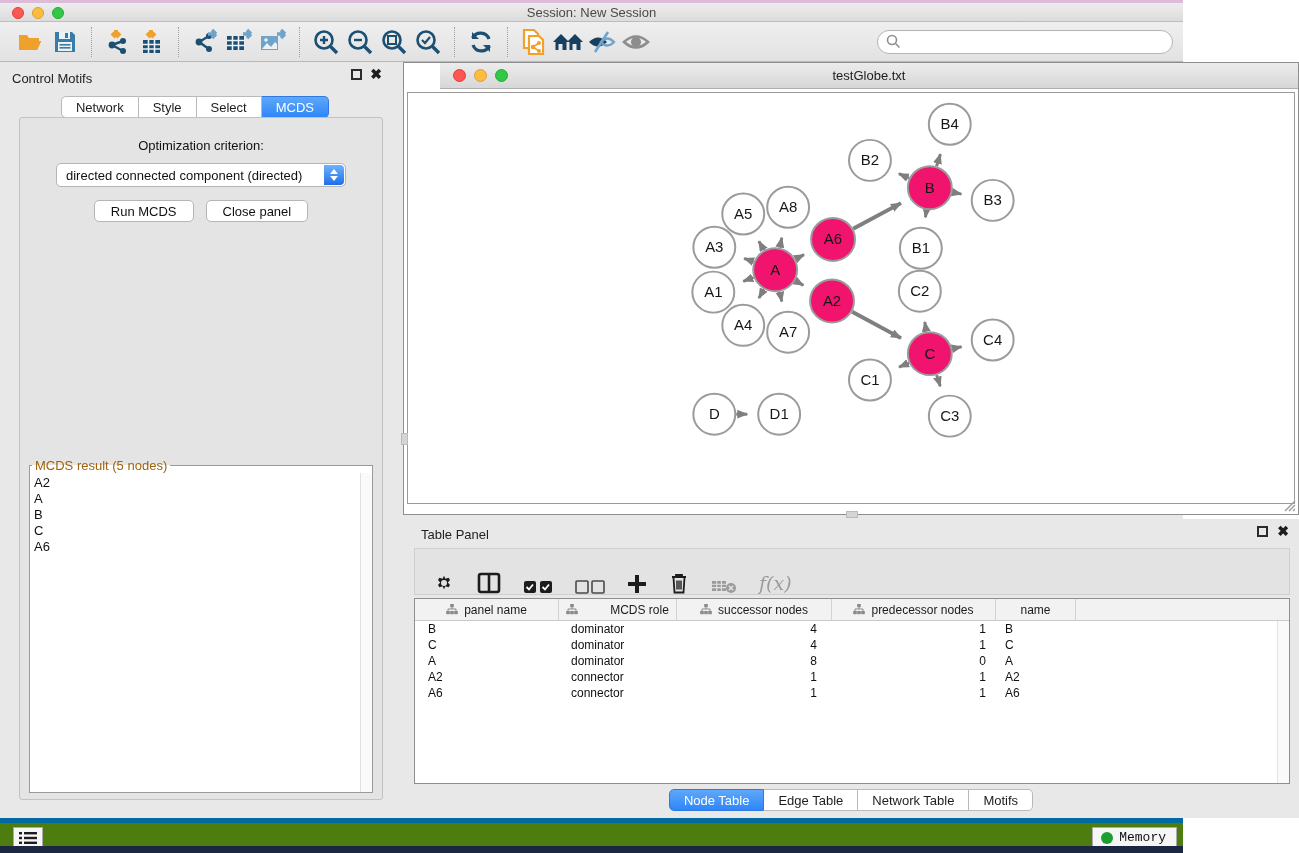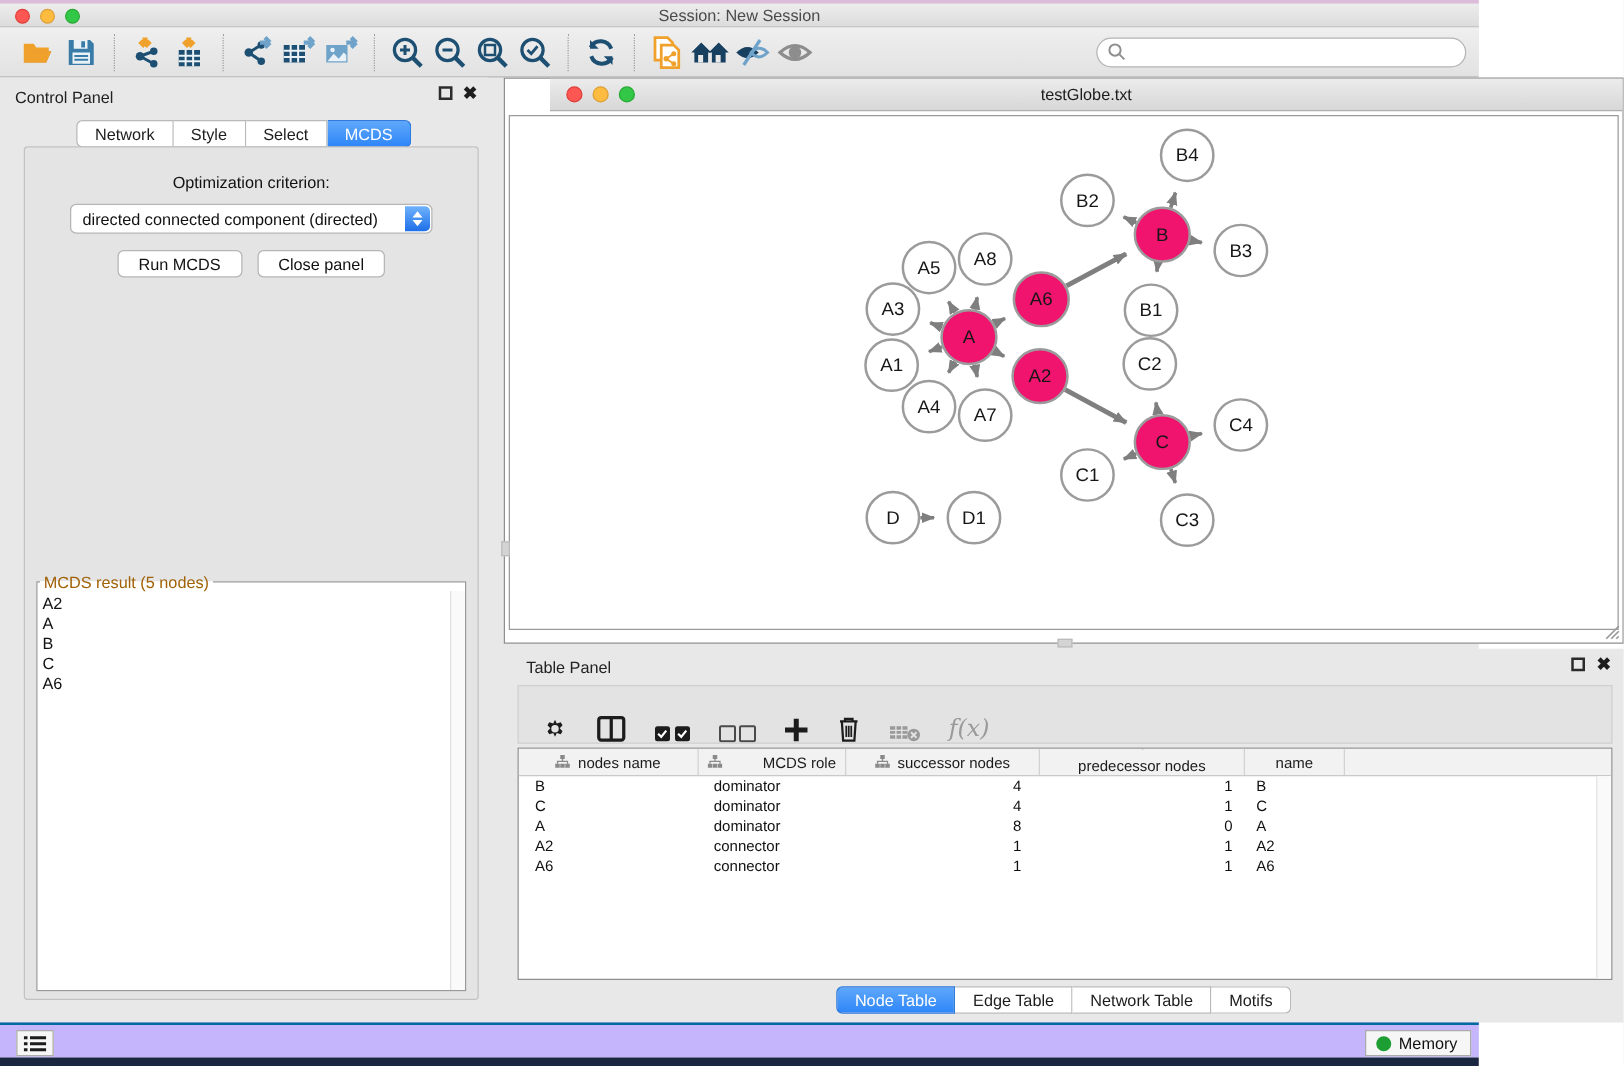--- a/index.html
+++ b/index.html
@@ -93,31 +93,31 @@
   .tp-ico { display:flex; align-items:center; justify-content:center; cursor:pointer; }
   .fx-label { font-family:"DejaVu Serif", serif; font-style:italic; font-size:19px; color:#9a9a9a; }
   .tp-table { position:absolute; left:11px; right:9px; top:79px; bottom:34px;
     background:#fff; border:1px solid #8e8e8e; overflow:hidden; }
   .tbl-header { display:flex; height:22px; background:#f2f2f2; border-bottom:1px solid #c9c9c9; }
   .th { display:flex; align-items:center; justify-content:center; gap:6px; font-size:12px;
     color:#1b1b1b; border-right:1px solid #d2d2d2; cursor:pointer; }
   .th:last-child { border-right:none; }
   .tbl-row { display:flex; height:16px; }
   .td { font-size:12px; color:#101010; line-height:16px; white-space:nowrap; overflow:hidden; }
-  .c0 { width:144px; } .c1 { width:118px;gap:32px; } .c2 { width:155px; } .c3 { width:164px;flex-direction:column; } .c4 { width:80px; }
+  .c0 { width:144px; } .c1 { width:118px;gap:32px; } .c2 { width:155px; } .c3 { width:164px; } .c4 { width:80px; }
   .cfill { flex:1; }
   .td.c0 { padding-left:13px; } .td.c1 { padding-left:12px; }
   .td.c2 { text-align:right; padding-right:15px; } .td.c3 { text-align:right; padding-right:10px; }
   .td.c4 { padding-left:9px; }
   .tbl-scroll { position:absolute; right:0; top:22px; bottom:0; width:12px; background:#fafafa; border-left:1px solid #e3e3e3; }
   .tp-tabs { position:absolute; left:0; right:0; bottom:7px; display:flex; justify-content:center; }
 
   
   .statusbar { position:absolute; left:0; top:818px; width:100%; height:28px;
-    background:#c4b5fd; border-top:2px solid #0369a1; }
+    background:#4d7c0f; border-top:5px solid #0369a1;font-family:Liberation Mono, monospace; }
   .list-btn { position:absolute; left:13px; top:4px; width:30px; height:21px; background:#f6f6f6;
     border:1px solid #ababab; display:flex; align-items:center; justify-content:center; cursor:pointer; }
   .memory-btn { position:absolute; right:6px; top:4px; height:21px; padding:0 10px 0 8px;
     background:#f6f6f6; border:1px solid #ababab; display:flex; align-items:center; gap:6px;
     font-size:13px; color:#111; cursor:pointer; }
   .memory-dot { width:12px; height:12px; border-radius:50%; background:#1d9e33; }
   .desktop-bottom { position:absolute; left:0; top:846px; width:100%; height:7px; background:#1b2740; }
 </style>
 </head>
 <body>
@@ -270,21 +270,21 @@
       <svg width="15" height="15" viewBox="0 0 15 15">
           <circle cx="6" cy="6" r="4.5" stroke="#8f8f8f" stroke-width="1.6" fill="none"></circle>
           <path d="M9.5 9.5 L13.5 13.5" stroke="#8f8f8f" stroke-width="1.6"></path>
         </svg>
       <input type="text" placeholder="" style="">
     </div>
   </div>
 
   <div class="control-panel">
     <div class="cp-header">
-      <span class="panel-title">Control Panel</span>
+      <span class="panel-title">Control Motifs</span>
       <span class="ctrls">
         <span class="float-ico"></span>
         <span class="close-ico">✖</span>
       </span>
     </div>
     <div class="cp-tabs">
       <div class="seg-tab">Network</div>
       <div class="seg-tab">Style</div>
       <div class="seg-tab">Select</div>
       <div class="seg-tab selected">MCDS</div>
@@ -504,21 +504,21 @@
     <div class="tp-table">
       <div class="tbl-header">
         <div class="th c0">
           <svg width="12" height="11" viewBox="0 0 12 11">
               <rect x="4.2" y="0" width="3.6" height="3.2" fill="#8a8a8a"></rect>
               <path d="M6 3 v2 M2 7 v-2 h8 v2" stroke="#8a8a8a" stroke-width="1" fill="none"></path>
               <rect x="0.2" y="7" width="3.6" height="3.2" fill="#8a8a8a"></rect>
               <rect x="4.2" y="7" width="3.6" height="3.2" fill="#8a8a8a"></rect>
               <rect x="8.2" y="7" width="3.6" height="3.2" fill="#8a8a8a"></rect>
             </svg>
-          <span>nodes name</span>
+          <span>panel name</span>
         </div>
         <div class="th c1">
           <svg width="12" height="11" viewBox="0 0 12 11">
               <rect x="4.2" y="0" width="3.6" height="3.2" fill="#8a8a8a"></rect>
               <path d="M6 3 v2 M2 7 v-2 h8 v2" stroke="#8a8a8a" stroke-width="1" fill="none"></path>
               <rect x="0.2" y="7" width="3.6" height="3.2" fill="#8a8a8a"></rect>
               <rect x="4.2" y="7" width="3.6" height="3.2" fill="#8a8a8a"></rect>
               <rect x="8.2" y="7" width="3.6" height="3.2" fill="#8a8a8a"></rect>
             </svg>
           <span>MCDS role</span>

